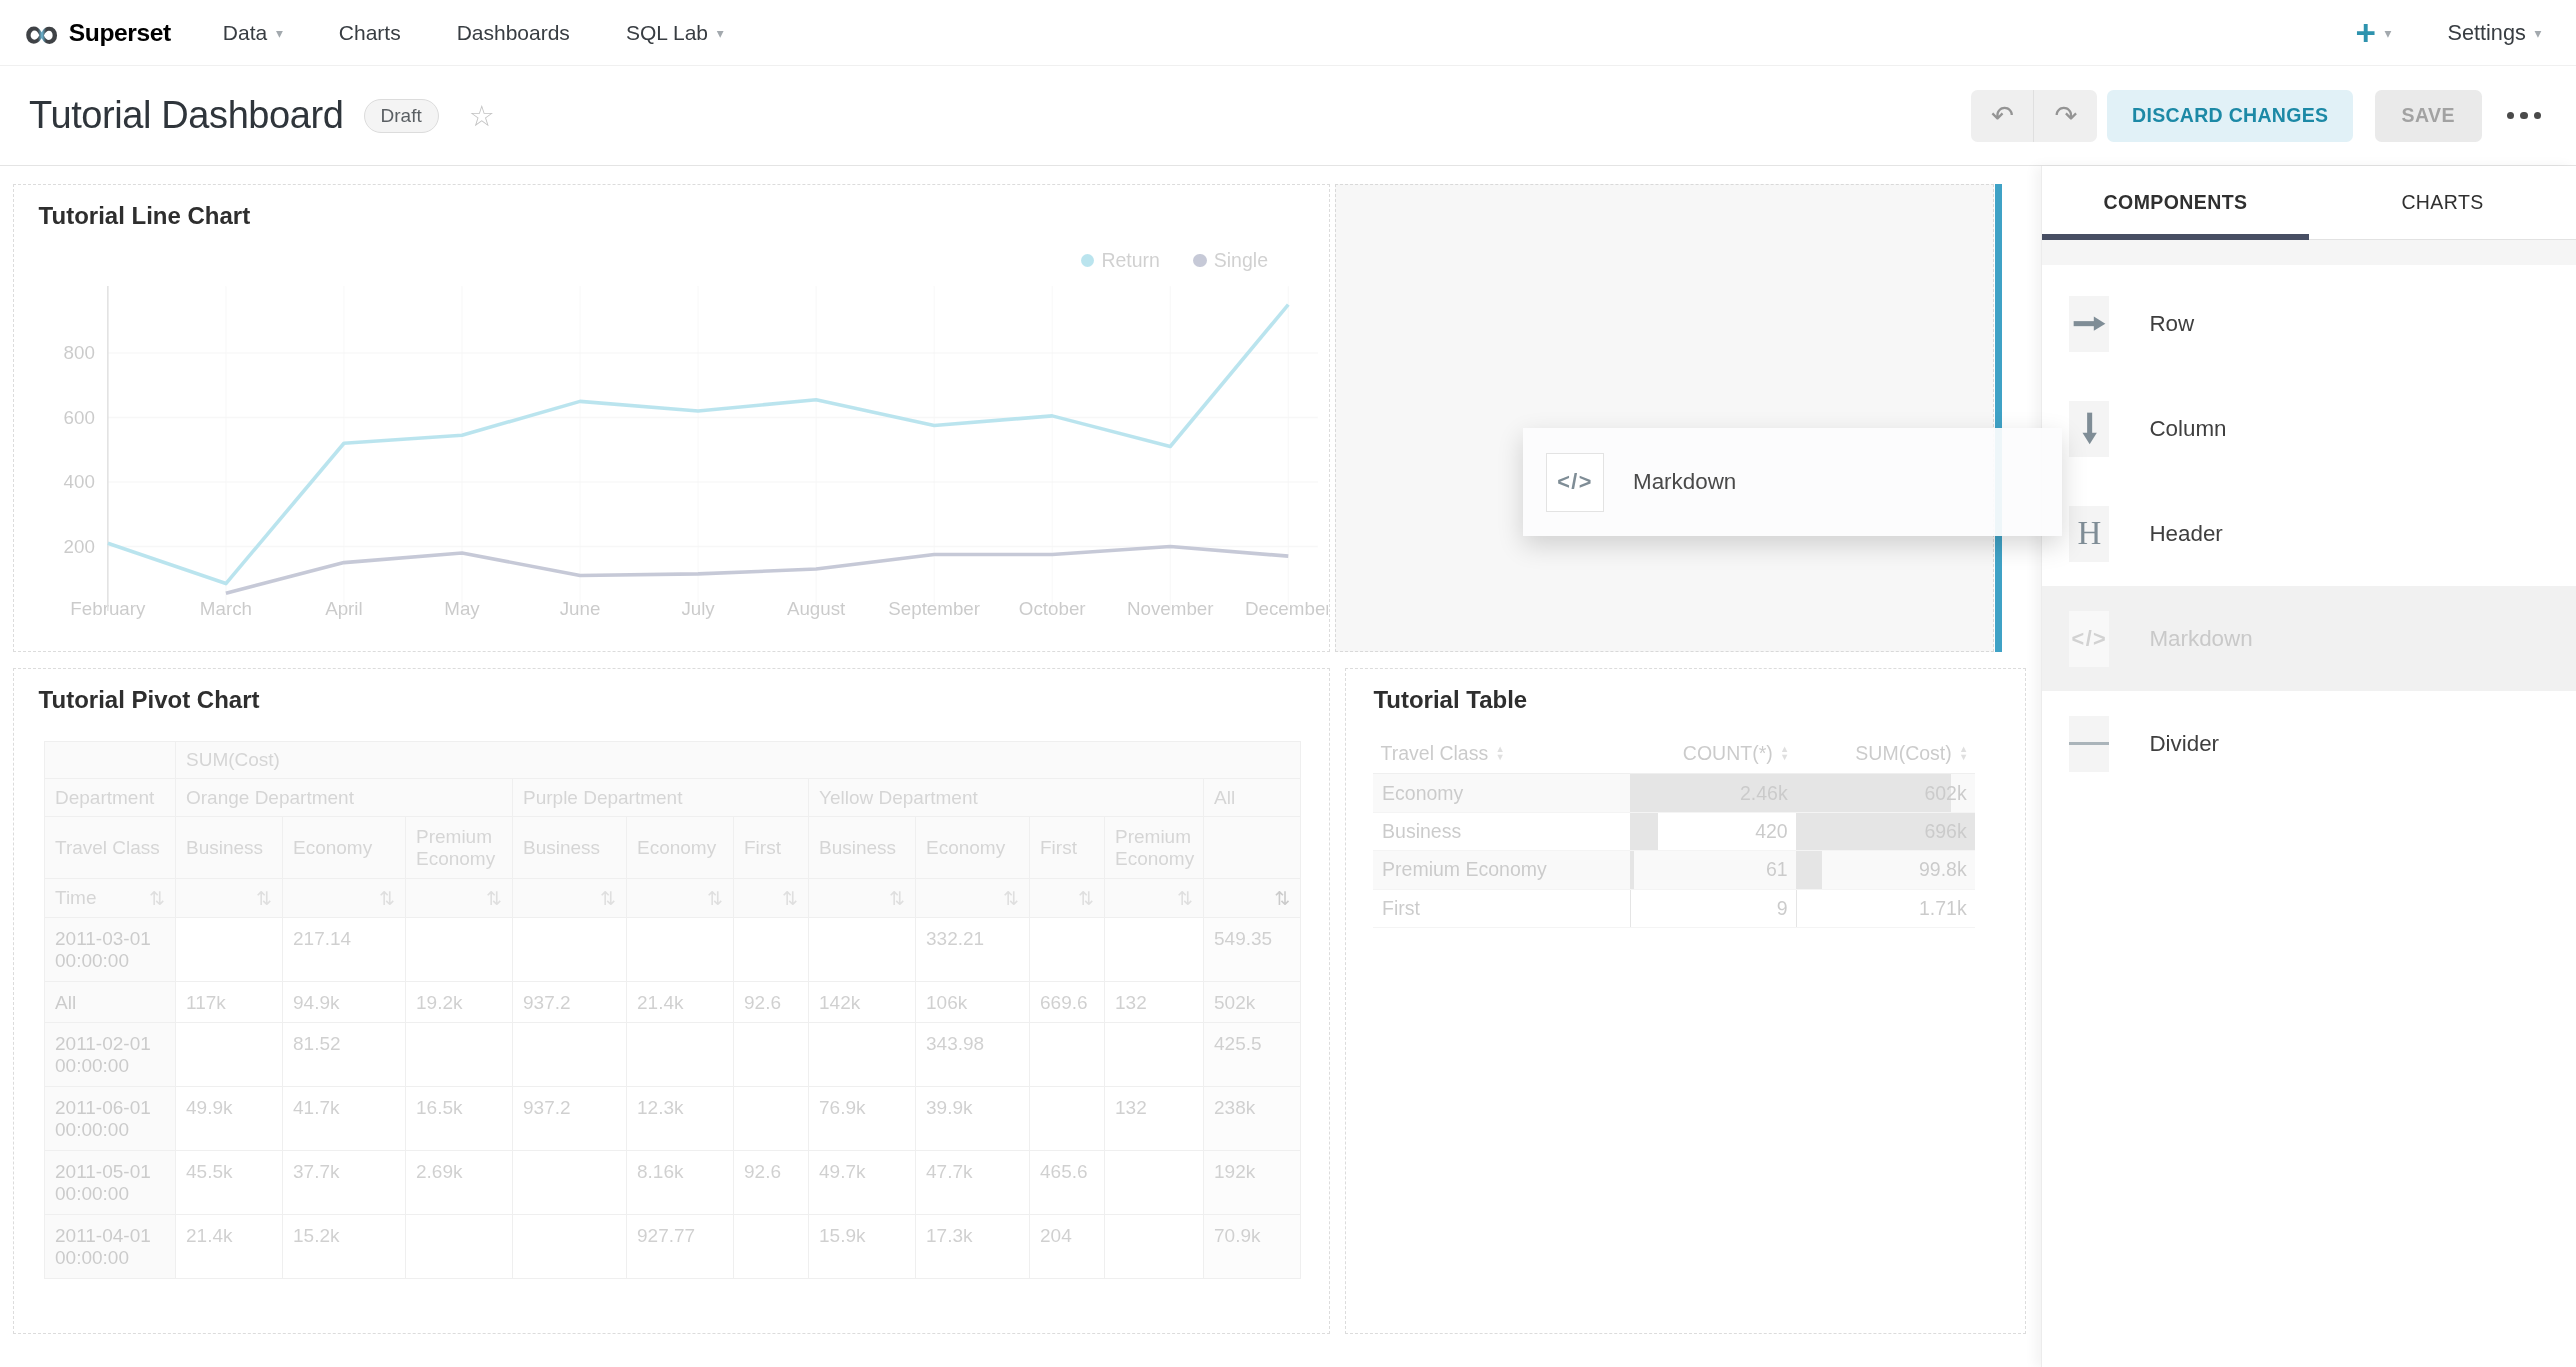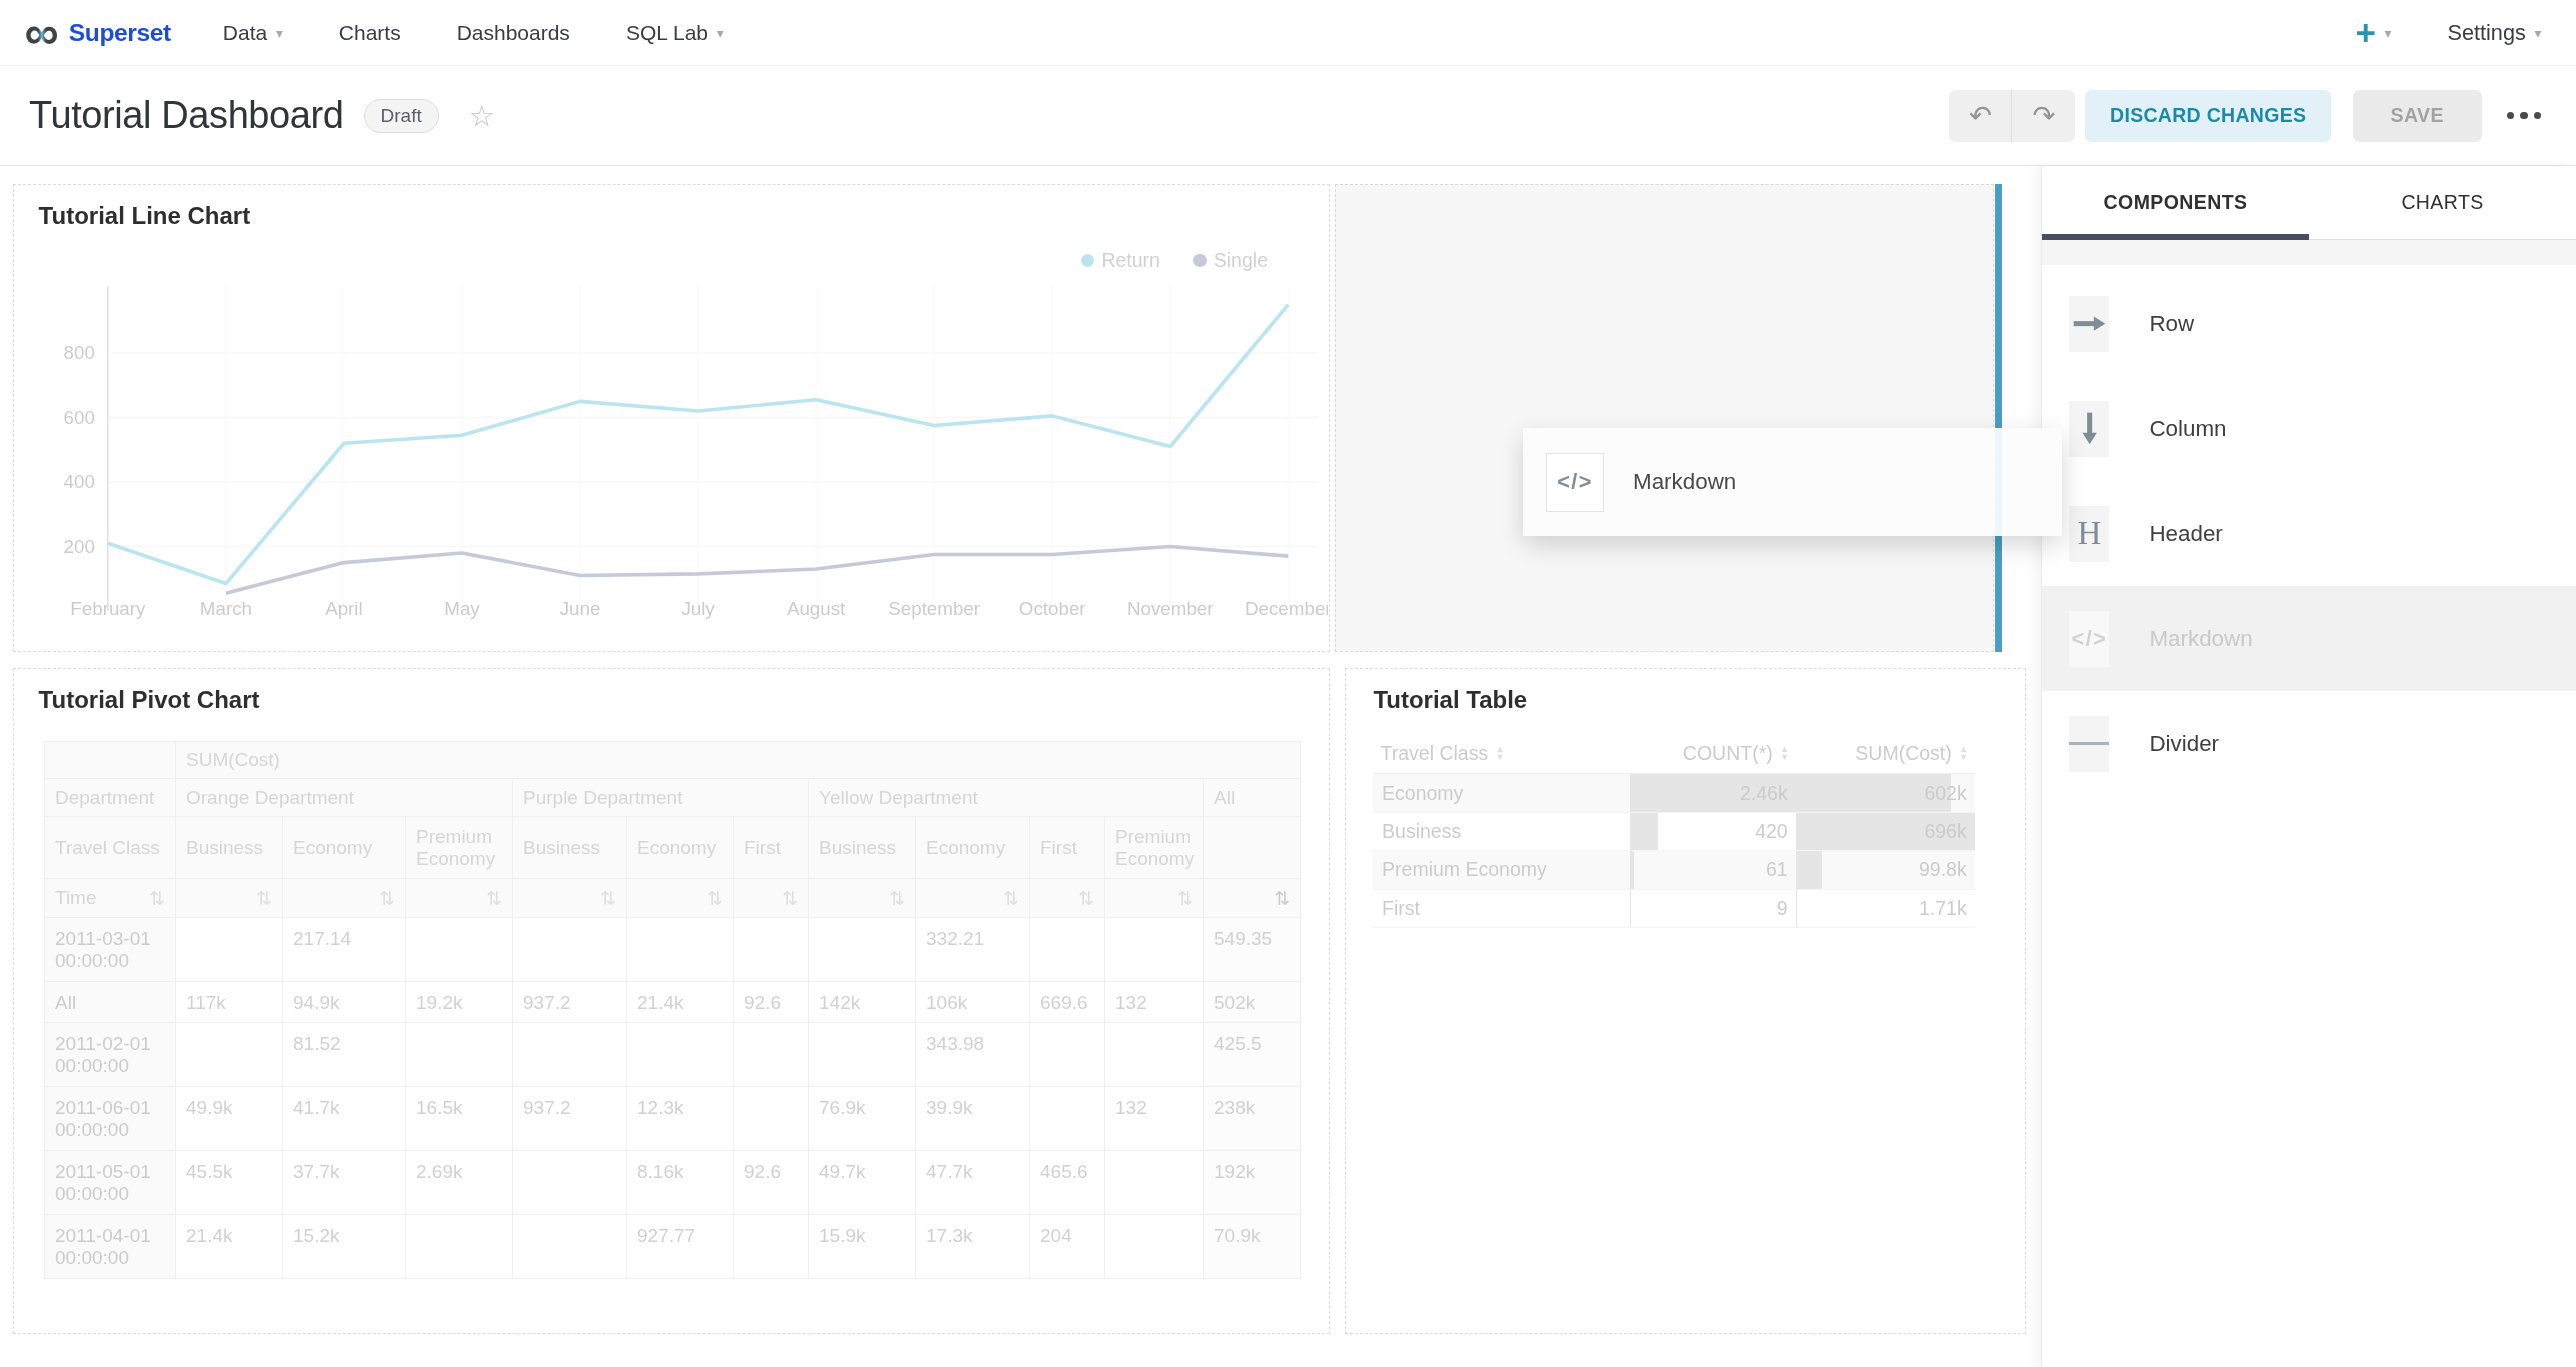--- a/index.html
+++ b/index.html
@@ -6,21 +6,21 @@
   html,body { width:2576px; height:1368px; overflow:hidden; background:#fff;
     font-family:"Liberation Sans", sans-serif; color:#333; }
 
   
   .topnav { position:absolute; left:0; top:0; width:2576px; height:66px; background:#fff;
     display:flex; align-items:center; padding:0 24.6px; border-bottom:0.7px solid #f0f0f0; }
   .brand { display:flex; align-items:center; gap:10px; }
   .brand-glyph { font-size:48px; font-weight:700; line-height:43px;
     background:linear-gradient(90deg,#3f4246 38%,#6cb7d4 50%,#3f4246 62%);
     -webkit-background-clip:text; background-clip:text; color:transparent; }
-  .brand-name { font-size:24.6px; font-weight:700; color:#1d4ed8; letter-spacing:-0.4px; }
+  .brand-name { font-size:24.6px; font-weight:700; color:#000000; letter-spacing:-0.4px; }
   .nav-menu { display:flex; align-items:flex-start; gap:56px; margin-left:52px; }
   .nav-item { font-size:21px; color:#383d42; cursor:pointer; display:flex; align-items:center; }
   .caret { font-size:13.7px; color:#a3a9ae; margin-left:8.7px; }
   .nav-right { margin-left:auto; display:flex; align-items:center; gap:56px; padding-right:10px; }
   .plus-btn { display:flex; align-items:center; cursor:pointer; }
   .plus-glyph { font-size:35px; font-weight:700; color:#2e93ae; line-height:29px; }
   .settings { font-size:21.7px; color:#383d42; display:flex; align-items:center; cursor:pointer; }
 
   
   .dash-header { position:absolute; left:0; top:66px; width:2576px; height:100px; background:#fff;
@@ -30,21 +30,21 @@
     border:1.4px solid #dcdcdc; border-radius:19px; padding:5px 16px; }
   .fav-star { margin-left:30px; font-size:29px; color:#c3c3c3; cursor:pointer; }
   .header-actions { margin-left:auto; display:flex; align-items:center; }
   .undo-redo { display:flex; border-radius:6.5px; overflow:hidden; }
   .ur-btn { width:63px; height:52px; background:#efefef; display:flex; align-items:center;
     justify-content:center; font-size:27.4px; color:#949494; cursor:pointer; }
   .ur-btn:first-child { border-right:1.4px solid #dfdfdf; }
   .btn-discard { margin-left:10px; height:52px; padding:0 24.6px; border-radius:6.5px; background:#e1f1f7;
     color:#1c89a6; font-size:19.5px; font-weight:600; letter-spacing:0.3px; display:flex;
     align-items:center; cursor:pointer; }
-  .btn-save { margin-left:21.7px; height:52px; padding:0 38px; border-radius:6.5px; background:#eaeaea;
+  .btn-save { margin-left:21.7px; height:52px; padding:0 27px; border-radius:6.5px; background:#eaeaea;
     color:#a2a2a2; font-size:19.5px; font-weight:600; letter-spacing:0.4px; display:flex;
     align-items:center; cursor:default; }
   .dots-menu { margin-left:19px; display:flex; gap:6.5px; padding:7.2px 5.8px; cursor:pointer; }
   .dots-menu i { width:7.2px; height:7.2px; border-radius:50%; background:#4a4a4a; }
 
   
   .main { position:absolute; left:0; top:166px; width:2576px; height:1202px; background:#fff; }
   .card { position:absolute; background:#fff; border:1.4px dashed #dcdcdc; }
   .card-title { position:absolute; left:24.6px; top:17.3px; font-size:24px; font-weight:700; color:#2e2e2e; }
   .chart-body { position:absolute; inset:0; opacity:0.3; }

